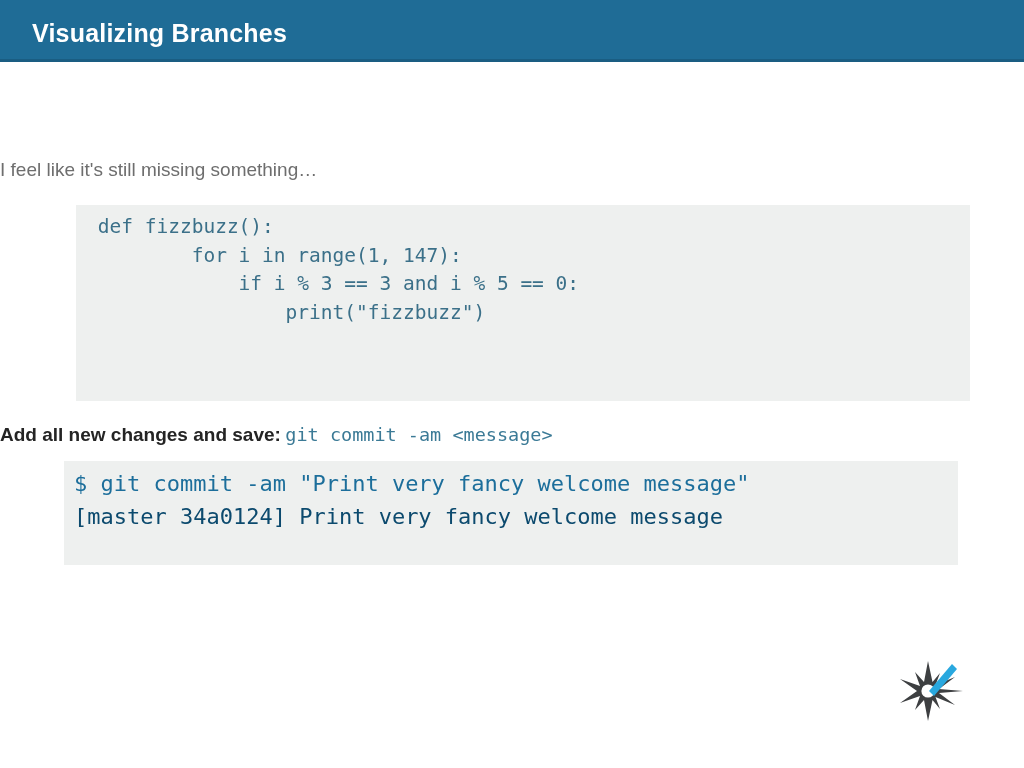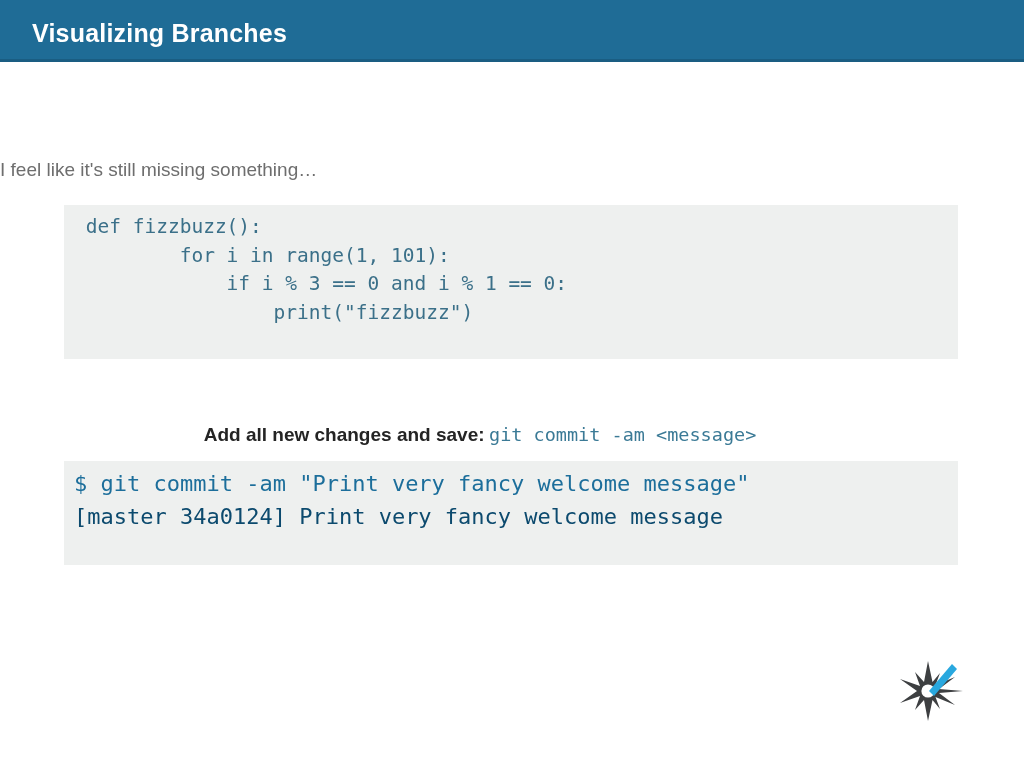--- a/index.html
+++ b/index.html
@@ -46,24 +46,24 @@
     width: 1024px;
     text-align: left;
     font-size: 19px;
     color: #6e6e6e;
     line-height: 1;
   }
 
   
   .code-block {
     position: absolute;
-    left: 64px;
+    left: 76px;
     top: 205px;
     width: 894px;
-    height: 154px;
+    height: 196px;
     background: #eef0ef;
     box-sizing: border-box;
     padding: 8px 0 8px 0;
     overflow: hidden;
   }
   .code-line {
     font-family: "DejaVu Sans Mono", "Liberation Mono", monospace;
     font-size: 19.5px;
     line-height: 28.6px;
     white-space: pre;
@@ -73,21 +73,21 @@
   .code-line.added {
     color: #5c9d6c;
   }
 
   
   .instruction {
     position: absolute;
     left: 0;
     top: 425px;
     width: 960px;
-    text-align: center;
+    text-align: left;
     line-height: 1;
     white-space: nowrap;
   }
   .instruction .lead {
     font-size: 19px;
     font-weight: bold;
     color: #242424;
   }
   .instruction .cmd {
     font-family: "DejaVu Sans Mono", "Liberation Mono", monospace;
@@ -133,22 +133,22 @@
 <body>
 
 <div class="slide-header">
   <div class="slide-title">Visualizing Branches</div>
 </div>
 
 <div class="caption-missing">I feel like it's still missing something…</div>
 
 <div class="code-block">
   <div class="code-line"> def fizzbuzz():</div>
-  <div class="code-line">         for i in range(1, 101):</div>
-  <div class="code-line">             if i % 3 == 0 and i % 1 == 0:</div>
+  <div class="code-line">         for i in range(1, 147):</div>
+  <div class="code-line">             if i % 3 == 3 and i % 5 == 0:</div>
   <div class="code-line">                 print("fizzbuzz")</div>
 </div>
 
 <div class="instruction">
   <span class="lead">Add all new changes and save:</span><span>&nbsp;</span><span class="cmd">git commit -am &lt;message&gt;</span>
 </div>
 
 <div class="term-block">
   <div class="term-line prompt">$ git commit -am "Print very fancy welcome message"</div>
   <div class="term-line">[master 34a0124] Print very fancy welcome message</div>

